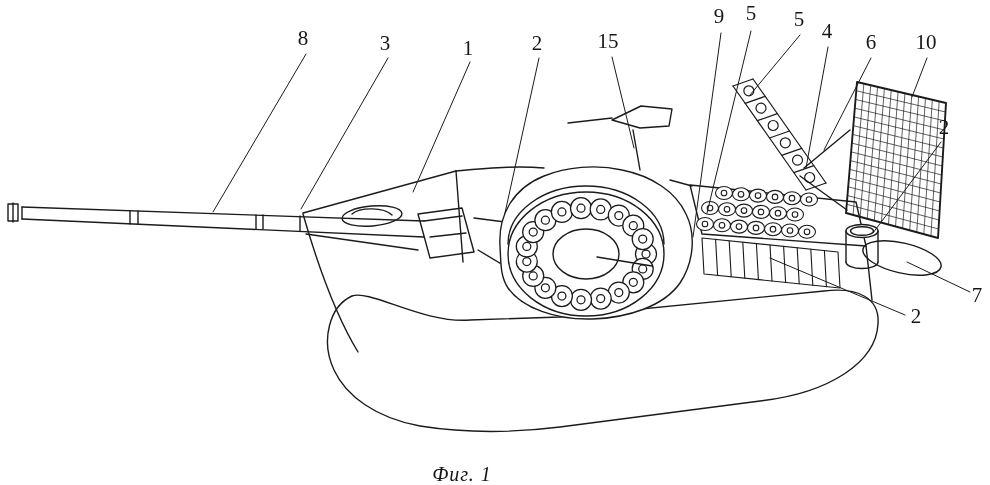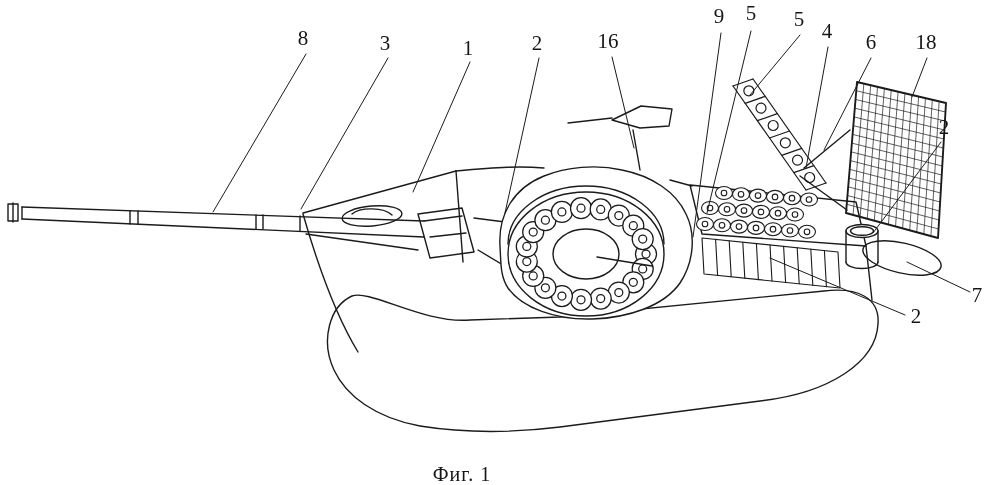--- a/index.html
+++ b/index.html
@@ -20,20 +20,21 @@
     user-select:none;
     white-space:nowrap;
   }
   .caption{
     position:absolute;
     left:462px;top:463px;
     transform:translateX(-50%);
     font-size:20px;
     color:#161616;
     letter-spacing:1px;
+    font-style:italic;
   }
 </style>
 </head>
 <body>
 
 <div class="stage">
 
   <svg id="drawing" width="990" height="485" viewBox="0 0 990 485">
     <g fill="none" stroke="#1b1b1b" stroke-width="1.4" stroke-linecap="round" stroke-linejoin="round">
 
@@ -262,25 +263,25 @@
         <line x1="970" y1="292" x2="907" y2="262"></line>
         <line x1="905" y1="315" x2="770" y2="258"></line>
       </g>
     </g>
   </svg>
 
   <div class="callout" style="left:303px;top:28px">8</div>
   <div class="callout" style="left:385px;top:33px">3</div>
   <div class="callout" style="left:468px;top:38px">1</div>
   <div class="callout" style="left:537px;top:33px">2</div>
-  <div class="callout" style="left:608px;top:31px">16</div>
+  <div class="callout" style="left:608px;top:31px">15</div>
   <div class="callout" style="left:719px;top:6px">9</div>
   <div class="callout" style="left:751px;top:3px">5</div>
   <div class="callout" style="left:799px;top:9px">5</div>
   <div class="callout" style="left:827px;top:21px">4</div>
   <div class="callout" style="left:871px;top:32px">6</div>
-  <div class="callout" style="left:926px;top:32px">18</div>
+  <div class="callout" style="left:926px;top:32px">10</div>
   <div class="callout" style="left:944px;top:117px">2</div>
   <div class="callout" style="left:977px;top:285px">7</div>
   <div class="callout" style="left:916px;top:306px">2</div>
 
   <div class="caption">Фиг. 1</div>
 </div>
 
 </body></html>

